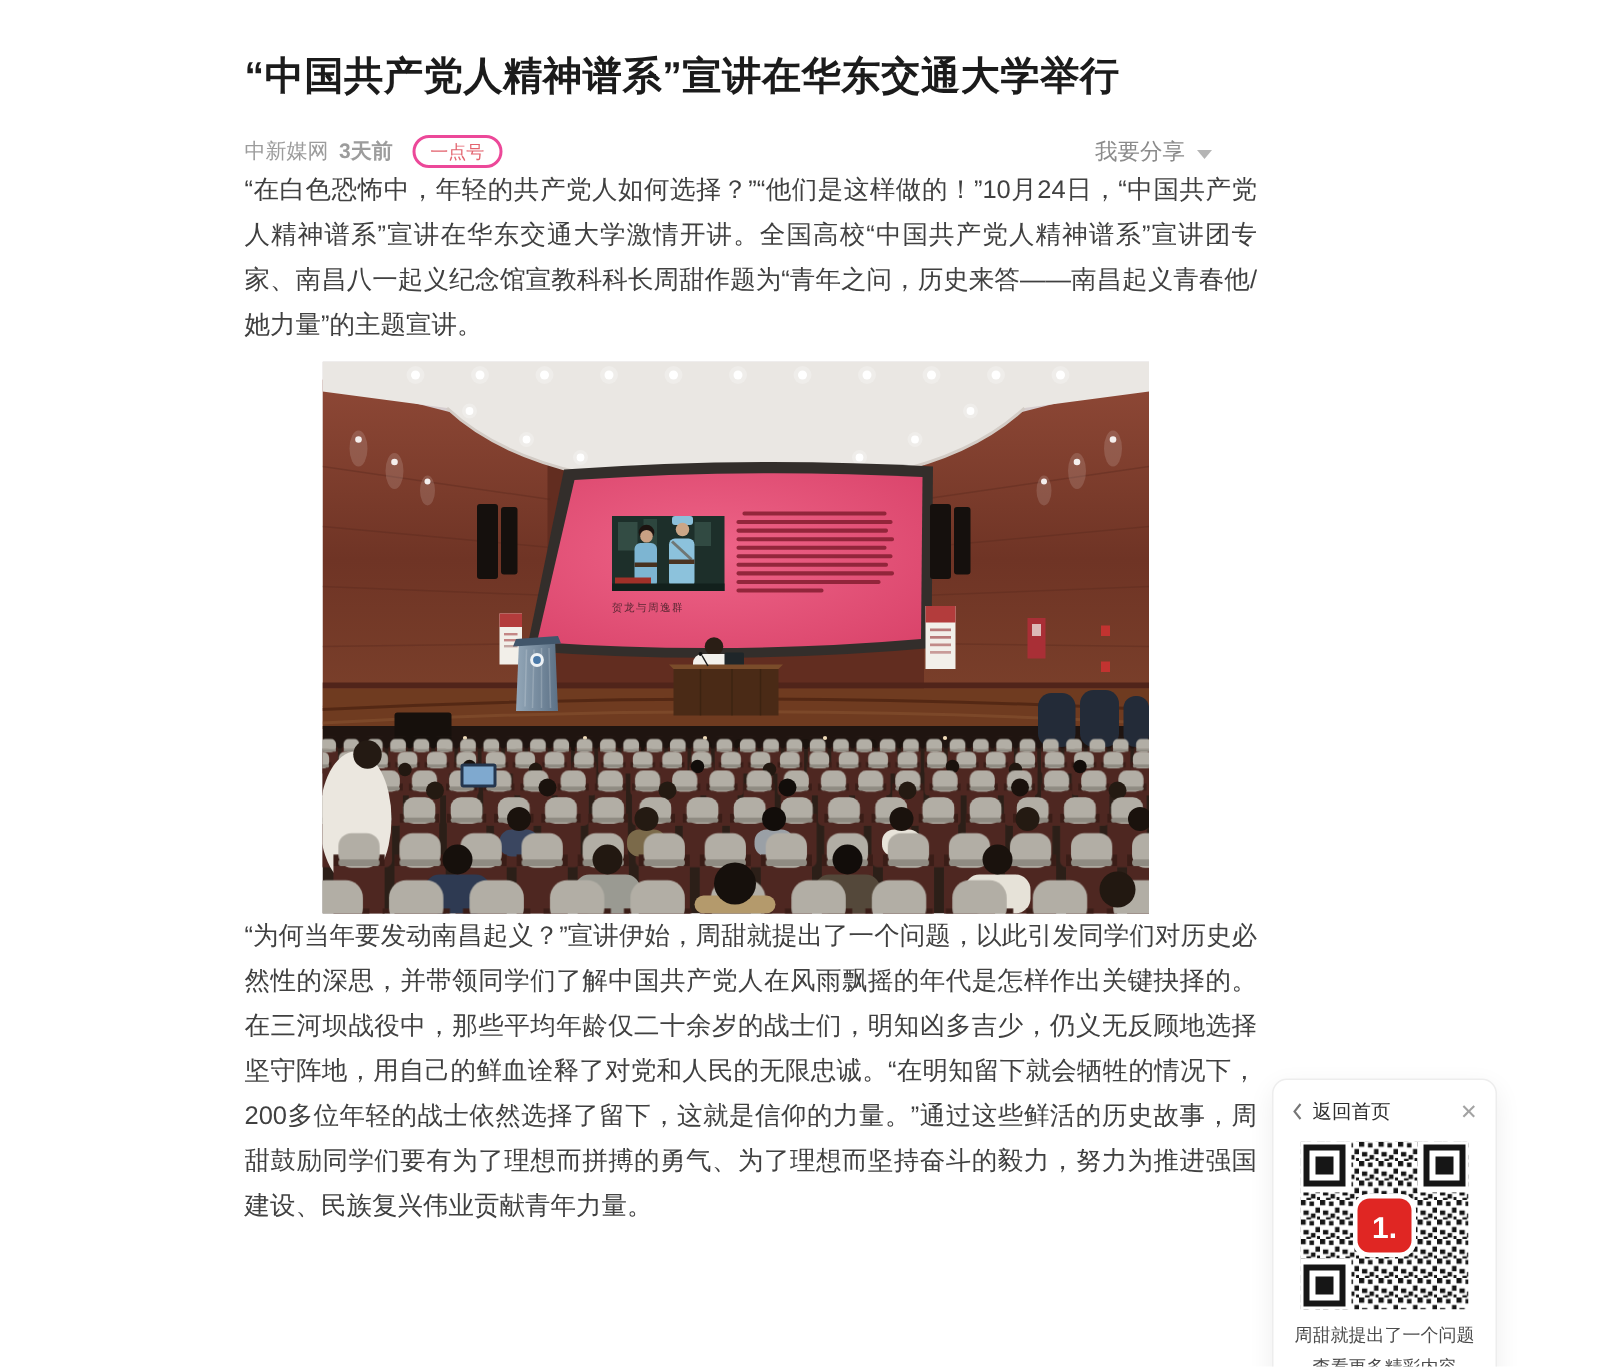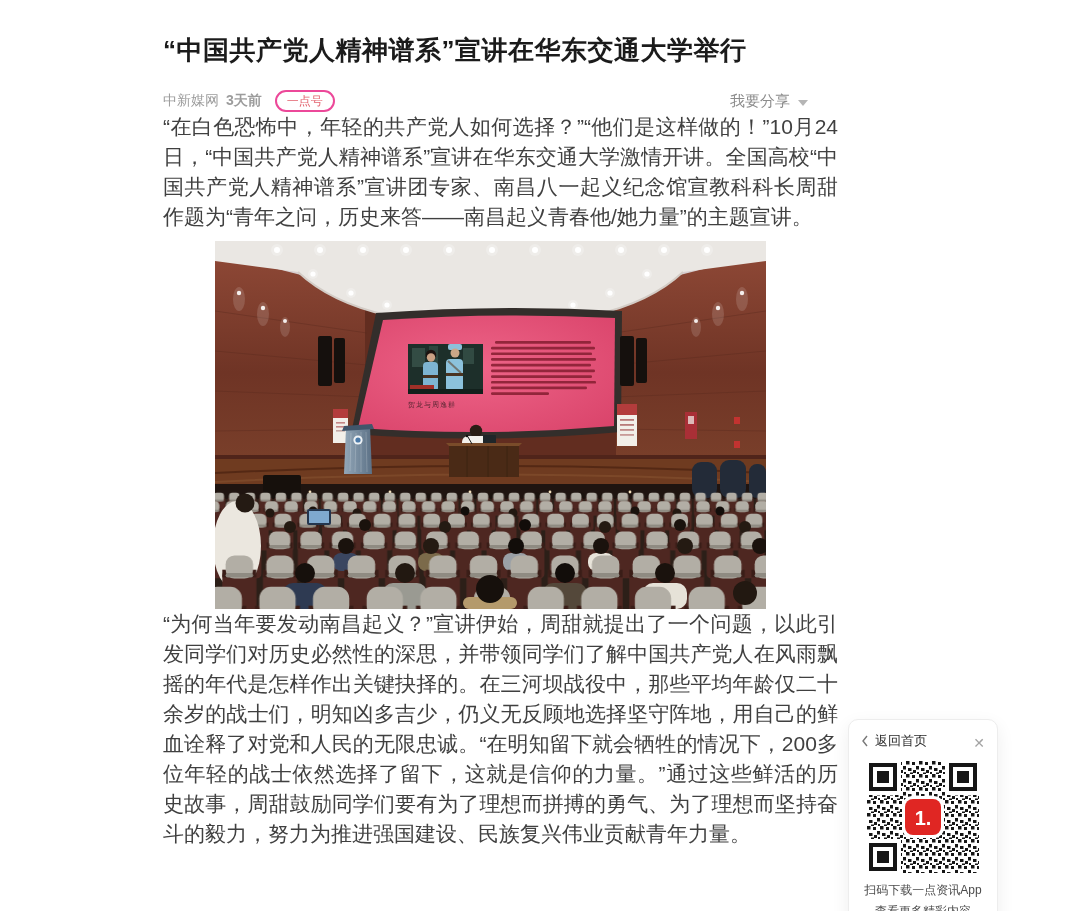--- a/index.html
+++ b/index.html
@@ -16,33 +16,33 @@
   }
   .meta { display:flex; align-items:center; margin-top:23px; font-size:14px; color:#9c9c9c; }
   .meta .src { margin-right:7px; }
   .meta .time { margin-right:13px;font-weight:bold; }
   .badge {
     font-size:12px; color:#e3636e; border:2px solid #ec4899; border-radius:999px;
     padding:2px 10px; line-height:14px; background:#fff;
   }
   .share { margin-left:auto; margin-right:30px; display:flex; align-items:center; color:#8b8b8b; font-size:15px; cursor:pointer; }
   .share .caret { width:0; height:0; border:5px solid transparent; border-top:6px solid #b5b5b5; border-bottom:none; margin-left:8px; margin-top:3px; }
-  p.para { margin:0; text-align:justify; font-size:21px; line-height:30px; color:#404040; }
+  p.para { margin:0; text-align:justify; font-size:17px; line-height:30px; color:#404040; }
   .p1 { margin-top:47px; }
   .photo { margin:9px 0 0 52px; width:551px; height:368px; }
   .photo svg { display:block; }
   .p2 { margin-top:20px; }
   .p3 { margin-top:6px; }
 
   .qr-card {
     position:absolute; left:848px; top:719px; width:150px; height:240px;
     background:#fff; border:1px solid #ededed; border-radius:10px;
     box-shadow:0 6px 18px rgba(0,0,0,.07); padding:12px 12px 0;
   }
-  .qr-head { display:flex; align-items:flex-end; font-size:13px; color:#2b2b2b; }
+  .qr-head { display:flex; align-items:center; font-size:13px; color:#2b2b2b; }
   .qr-head .back { display:flex; align-items:center; cursor:pointer; }
   .qr-head .chev { margin-right:6px; display:flex; align-items:center; }
   .qr-head .close { margin-left:auto; color:#a3a3a3; font-size:14px; line-height:14px; cursor:pointer; }
   .qr-box { width:112px; height:112px; margin:11px auto 0; }
   .qr-caption { margin-top:7px; text-align:center; font-size:12px; line-height:21px; color:#4c4c4c; }
 </style>
 </head>
 <body>
 
 <main class="article">
@@ -409,16 +409,16 @@
         <rect x="2" y="82" width="28" height="28" fill="#161616"></rect>
         <rect x="6" y="86" width="20" height="20" fill="#ffffff"></rect>
         <rect x="10" y="90" width="12" height="12" fill="#161616"></rect>
       </g>
       <rect x="35" y="35" width="42" height="42" rx="10" fill="#ffffff"></rect>
       <rect x="38" y="38" width="36" height="36" rx="8" fill="#e02623"></rect>
       <text x="56" y="64" text-anchor="middle" font-size="20" font-weight="bold" fill="#ffffff" font-family="Liberation Sans, sans-serif">1.</text>
     </svg>
   </div>
   <div class="qr-caption">
-    <div>扫码下载一点资讯App</div>
+    <div>周甜就提出了一个问题</div>
     <div>查看更多精彩内容</div>
   </div>
 </aside>
 
 </body></html>

